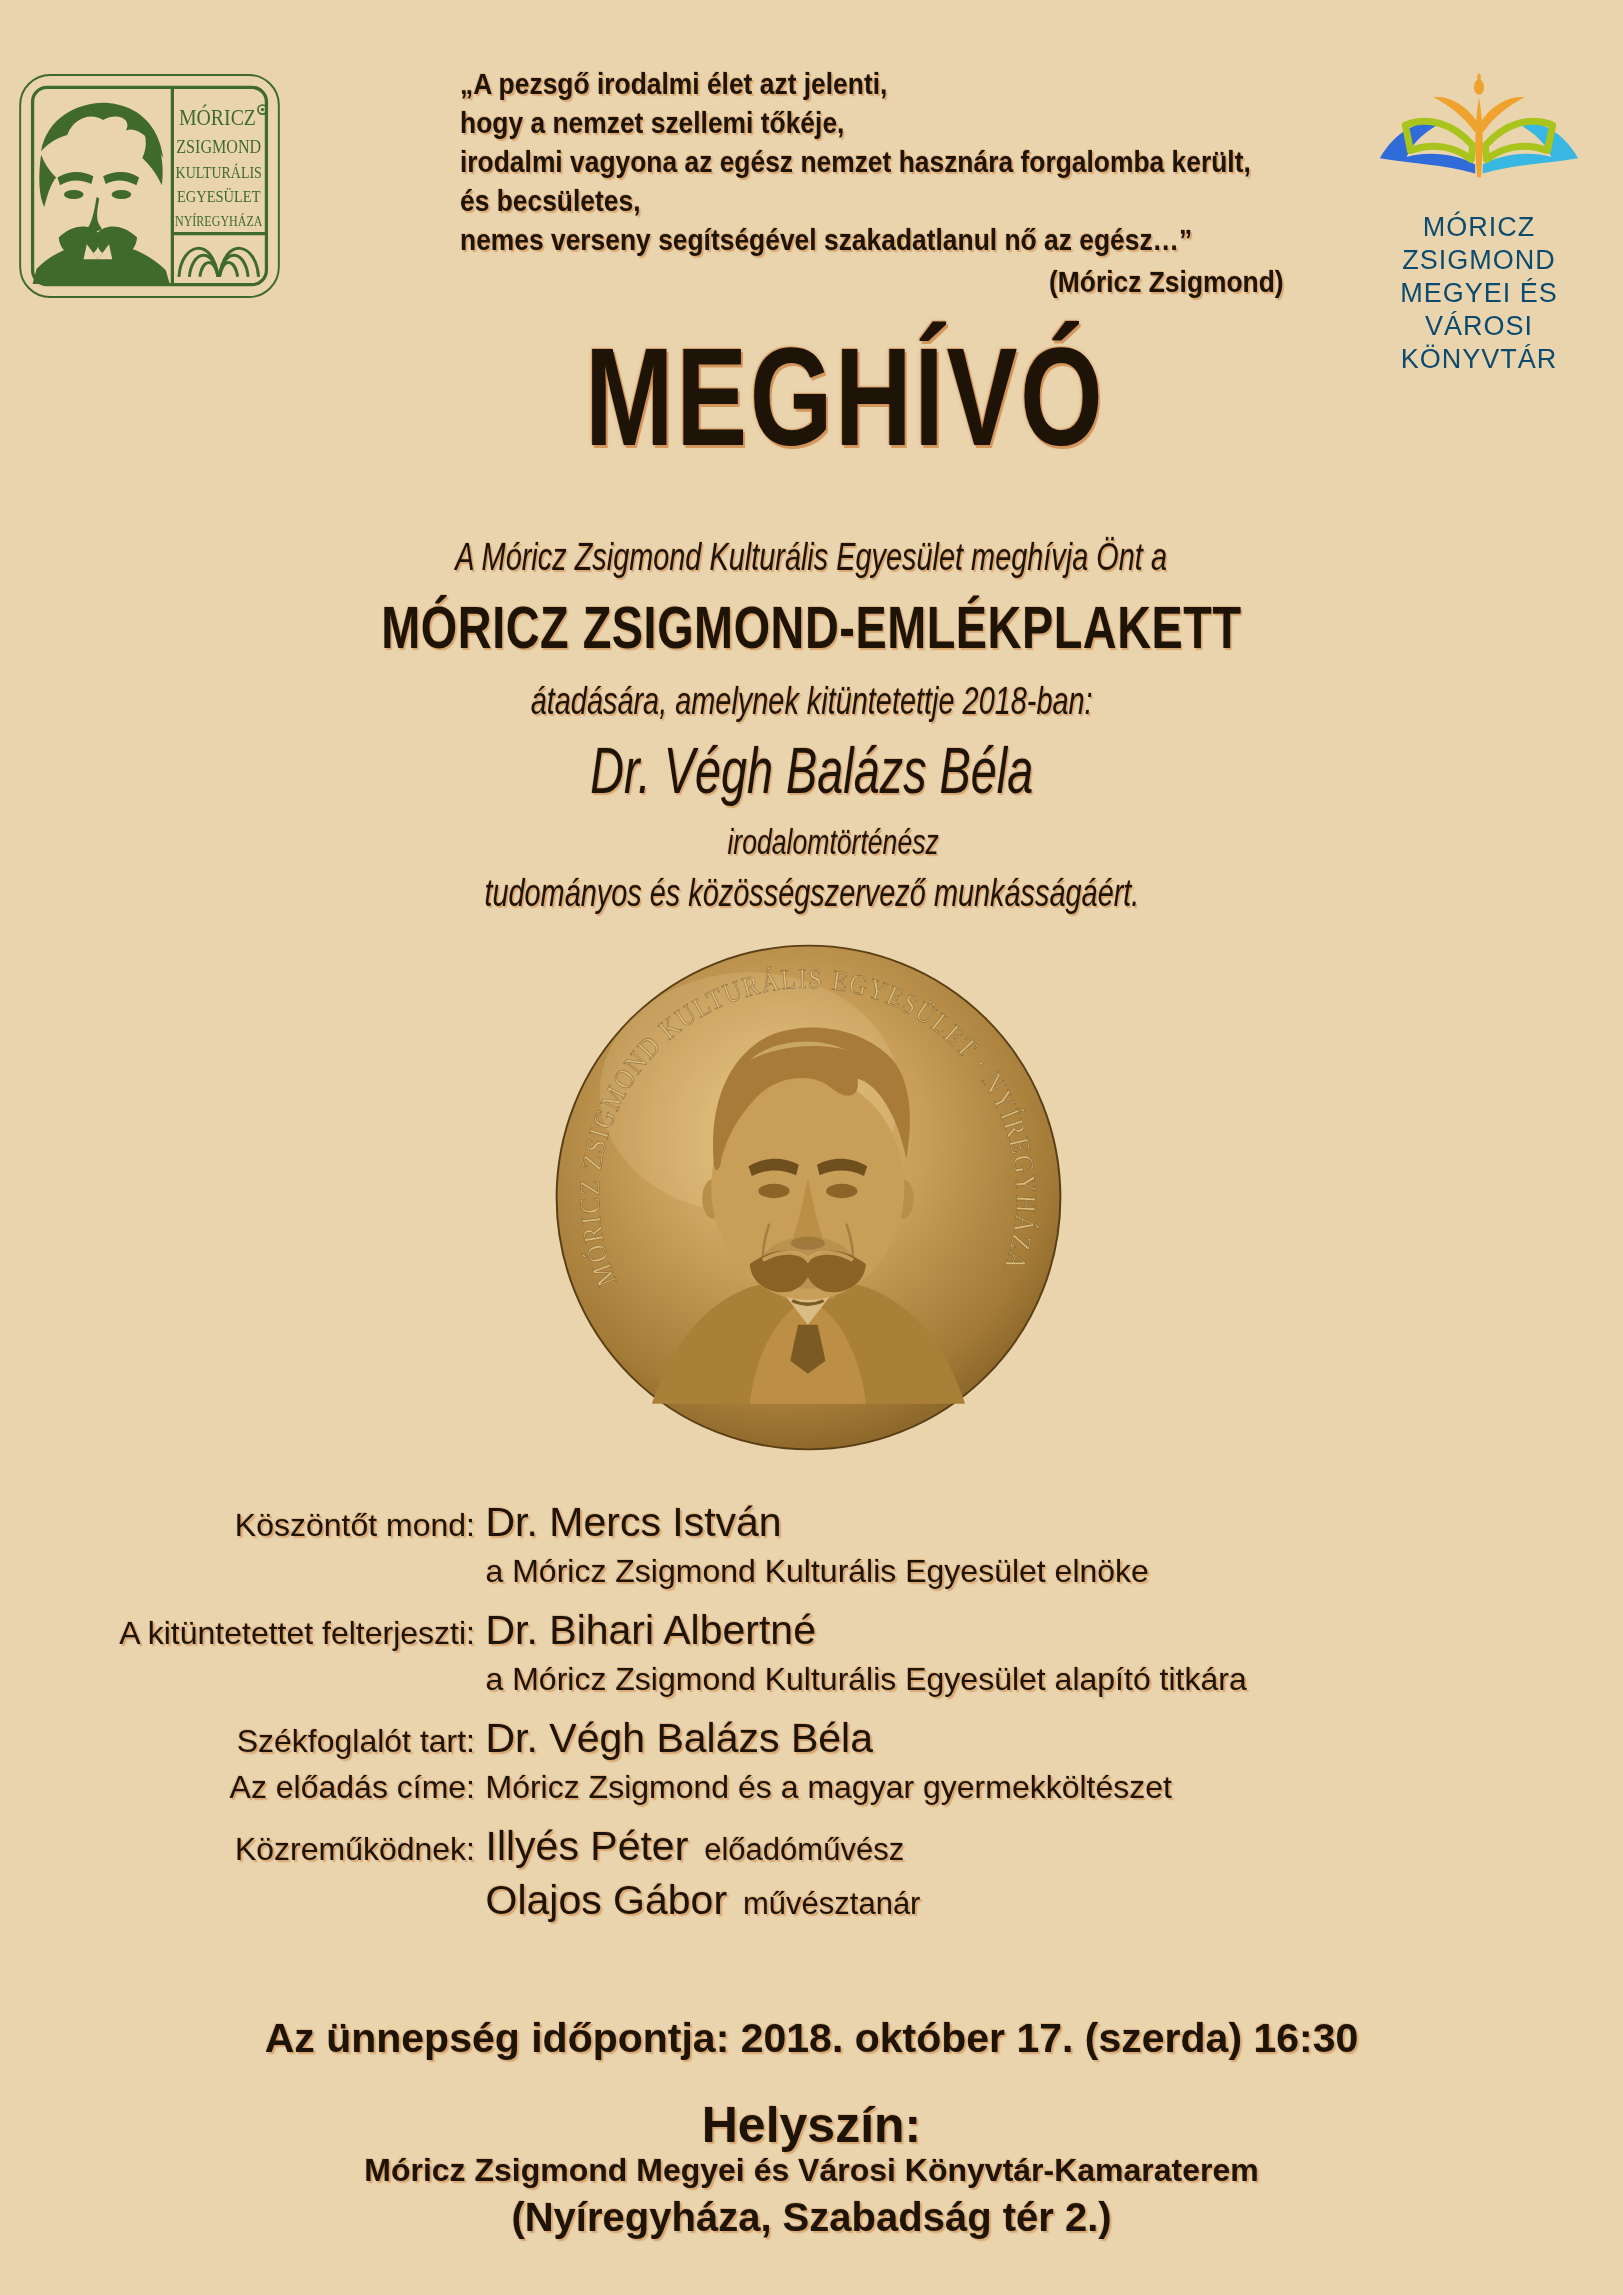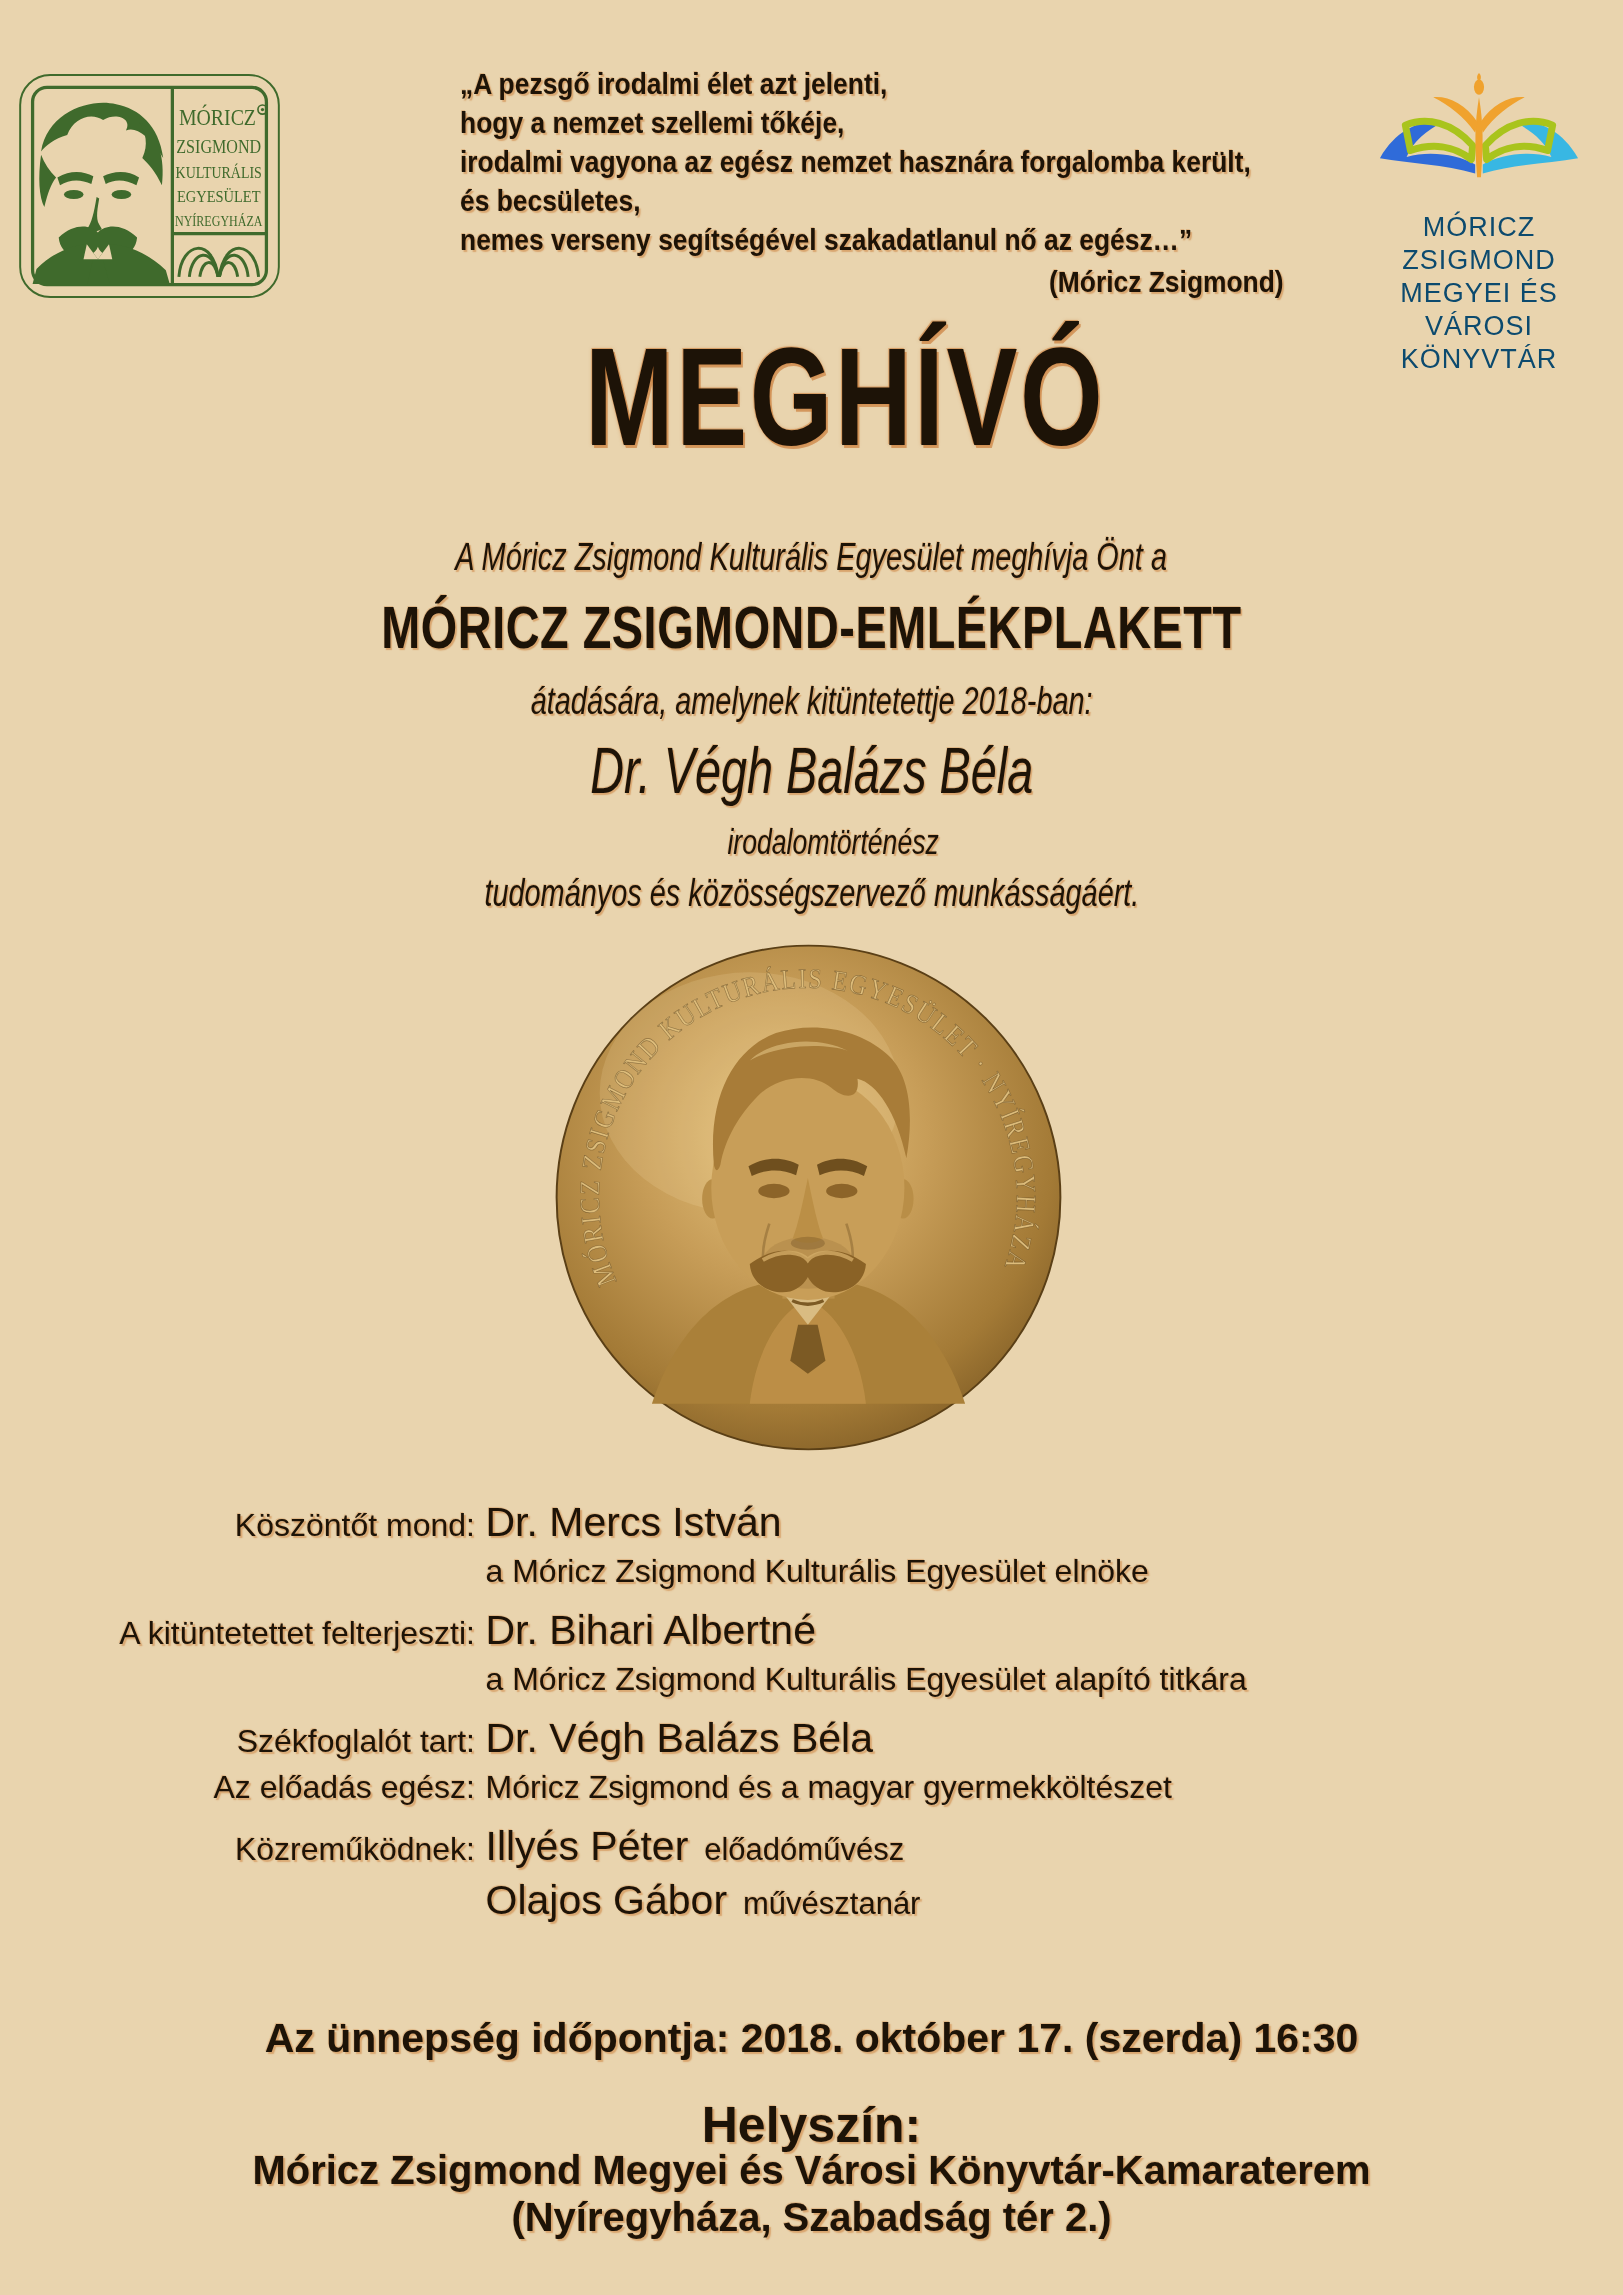--- a/index.html
+++ b/index.html
@@ -50,21 +50,21 @@
   .plabel{ width:475px; flex:none; text-align:right; font-size:32px; }
   .pcontent{ margin-left:10.5px; white-space:nowrap; }
   .pname{ font-size:41px; }
   .psuffix{ font-size:31px; margin-left:13px; }
   .psub, .pplain{ font-size:32px; }
 
   
   .footer{ position:absolute; left:0; top:2015px; width:100%; text-align:center; font-weight:bold; }
   .f-datetime{ font-size:41px; line-height:46px; }
   .f-venuelabel{ font-size:50px; line-height:43px; margin-top:43px; }
-  .f-venue{ font-size:40px; line-height:47px; }
+  .f-venue{ font-size:32px; line-height:47px; }
   .f-address{ font-size:40px; line-height:47px; }
 </style>
 </head>
 <body>
 
 <div class="page">
 
   <div class="left-logo">
     <svg viewBox="0 0 402 346" width="263" height="226">
       <g fill="none" stroke="#3f6a2c">
@@ -220,21 +220,21 @@
     </div>
     <div class="prow">
       <span class="plabel"></span>
       <span class="pcontent"><span class="psub">a Móricz Zsigmond Kulturális Egyesület alapító titkára</span></span>
     </div>
     <div class="prow">
       <span class="plabel">Székfoglalót tart:</span>
       <span class="pcontent"><span class="pname">Dr. Végh Balázs Béla</span></span>
     </div>
     <div class="prow">
-      <span class="plabel">Az előadás egész:</span>
+      <span class="plabel">Az előadás címe:</span>
       <span class="pcontent"><span class="pplain">Móricz Zsigmond és a magyar gyermekköltészet</span></span>
     </div>
     <div class="prow">
       <span class="plabel">Közreműködnek:</span>
       <span class="pcontent">
         <span class="pname">Illyés Péter</span>
         <span class="psuffix">előadóművész</span>
       </span>
     </div>
     <div class="prow">

